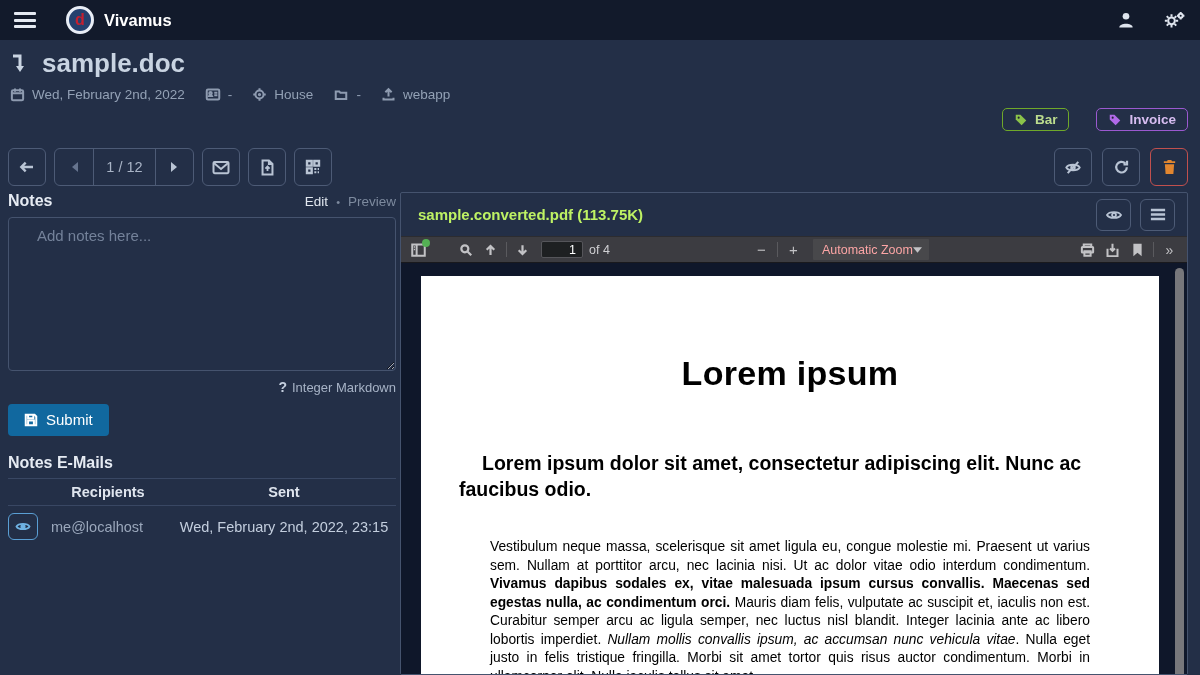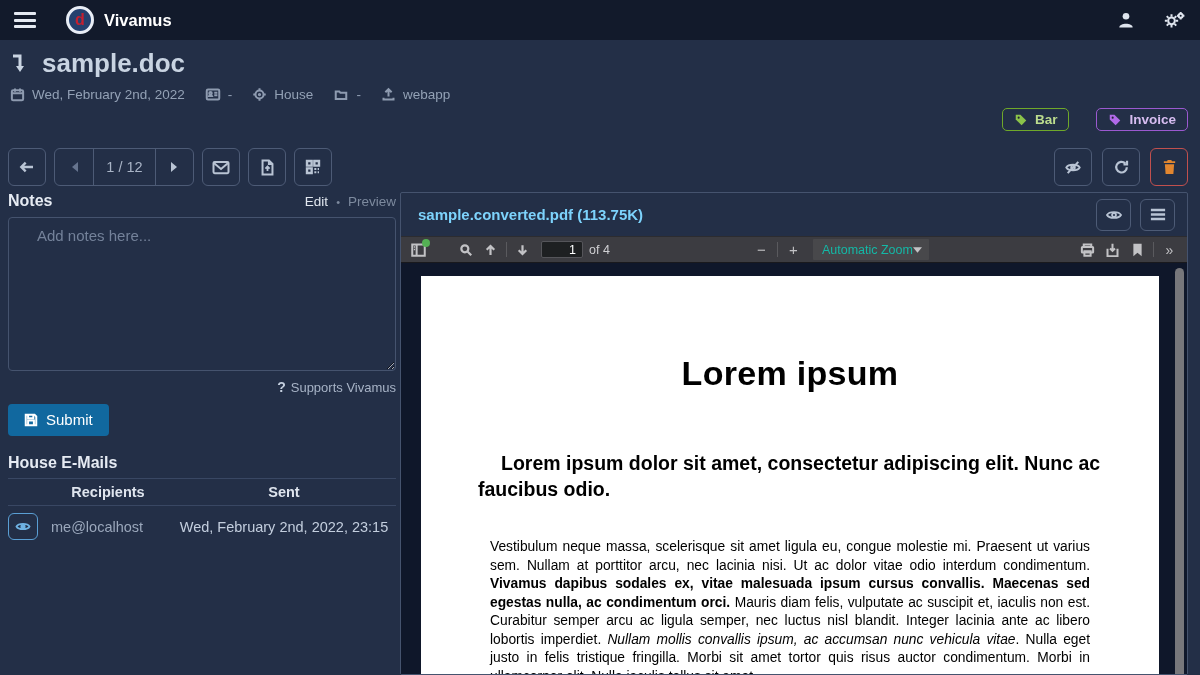--- a/index.html
+++ b/index.html
@@ -62,39 +62,39 @@
   .mt-head { display:grid; grid-template-columns:36px 128px 1fr; border-top:1px solid #394763; border-bottom:1px solid #394763; padding:5px 0; }
   .mt-head div { font-size:14.5px; font-weight:700; color:#dfe5ee; text-align:center; }
   .mt-row { display:grid; grid-template-columns:36px 128px 1fr; align-items:center; padding:7px 0; }
   .eye-btn { width:30px; height:27px; border:1px solid #5a9fd4; border-radius:6px; display:flex; align-items:center; justify-content:center; color:#6fb3e3; cursor:pointer; background:transparent; }
   .mt-rcpt { font-size:14.5px; color:#9aa7bb; padding-left:7px; }
   .mt-sent { font-size:14.5px; color:#c3cede; text-align:center; }
 
   
   .pdfpanel { position:absolute; left:400px; top:192px; width:788px; height:483px; border:1px solid #45536e; border-radius:2px; display:flex; flex-direction:column; }
   .pdf-head { height:43px; display:flex; align-items:center; justify-content:space-between; padding:0 12px 0 17px; }
-  .pdf-file { font-weight:700; font-size:15px; color:#7dd3fc; }
+  .pdf-file { font-weight:700; font-size:15px; color:#bef264; }
   .pdf-head-btns { display:flex; gap:9px; }
   .hbtn { width:35px; height:32px; border:1px solid #4d5b76; border-radius:6px; display:flex; align-items:center; justify-content:center; color:#b9c4d4; cursor:pointer; background:transparent; }
 
   .pdfbar { height:27px; background:#3c3c41; border-top:1px solid #2c2c30; border-bottom:1px solid #19191d; display:flex; align-items:center; padding:0 5px; color:#c6c6c9; font-size:12.5px; }
   .pbtn { width:25px; height:22px; display:flex; align-items:center; justify-content:center; color:#c2c2c5; cursor:pointer; position:relative; }
   .pbtn.gap { margin-left:22px; }
   .psep { width:1px; height:15px; background:#5a5a5e; margin:0 3px; }
   .gdot { position:absolute; top:0px; right:1px; width:8px; height:8px; border-radius:50%; }
   .pgin { width:42px; height:17px; background:#1e2022; border:1px solid #55555a; border-radius:2px; color:#fff; text-align:right; padding-right:6px; margin:0 6px 0 6px; font-size:12.5px; font-family:"Liberation Sans",sans-serif; }
   .ofn { color:#d0d0d3; }
-  .zoomsel { display:flex; align-items:center; justify-content:space-between; background:#48484b; height:21px; min-width:112px; padding:0 7px 0 9px; margin:0 7px; color:#14b8a6; cursor:pointer; border-radius:1px; }
+  .zoomsel { display:flex; align-items:center; justify-content:space-between; background:#48484b; height:21px; min-width:112px; padding:0 7px 0 9px; margin:0 7px; color:#fca5a5; cursor:pointer; border-radius:1px; }
   .mla { margin-left:auto; }
   .txtbtn { font-size:15px; }
 
   .viewer { flex:1; background:#0f172a; position:relative; overflow:hidden; }
   .page { position:absolute; left:20px; top:13px; width:738px; height:640px; background:#ffffff; color:#000; overflow:hidden; }
   .doc-title { margin-top:78px; text-align:center; font-size:34px; font-weight:700; letter-spacing:0.3px; }
-  .doc-heading { margin:57px 57px 0; font-size:19.5px; line-height:26px; font-weight:700; text-indent:23px; }
+  .doc-heading { margin:57px 38px 0; font-size:19.5px; line-height:26px; font-weight:700; text-indent:23px; }
   .doc-body { margin:36px 69px 0; font-size:13.8px; line-height:18.5px; text-align:justify; }
   .scroll-thumb { position:absolute; right:3px; top:5px; bottom:-4px; width:9px; background:#77777b; border-radius:5px; cursor:pointer; }
 
   .ic { display:block; }
   .ic * { vector-effect:non-scaling-stroke; }
 </style>
 </head>
 <body>
 
 <div class="app">
@@ -266,30 +266,30 @@
   <div class="leftcol">
     <div class="notes-head">
       <span class="notes-title">Notes</span>
       <span class="notes-tabs">
         <span class="tab-edit">Edit</span>
         <span class="tab-dot">•</span>
         <span class="tab-preview">Preview</span>
       </span>
     </div>
     <textarea class="notes" placeholder="Add notes here..." style=""></textarea>
-    <div class="md-hint"><b>?</b><span>Supports Vivamus</span></div>
+    <div class="md-hint"><b>?</b><span>Integer Markdown</span></div>
     <button class="submit">
       <svg class="ic" width="14" height="14" viewBox="0 0 24 24" fill="none" stroke="#ffffff" stroke-width="2">
           <path d="M3 3h15l3 3v15H3z"></path>
           <path d="M7 3v6h9V3M7 21v-8h10v8"></path>
         </svg>
       <span>Submit</span>
     </button>
 
-    <div class="mails-title">House E-Mails</div>
+    <div class="mails-title">Notes E-Mails</div>
     <div class="mail-table">
       <div class="mt-head">
         <div></div>
         <div>Recipients</div>
         <div>Sent</div>
       </div>
       <div class="mt-row">
         <button class="eye-btn">
           <svg class="ic" width="16" height="13" viewBox="0 0 24 20" fill="none" stroke="currentColor" stroke-width="1.8">
               <path d="M2 10C5 4.5 19 4.5 22 10 19 15.5 5 15.5 2 10z"></path>

